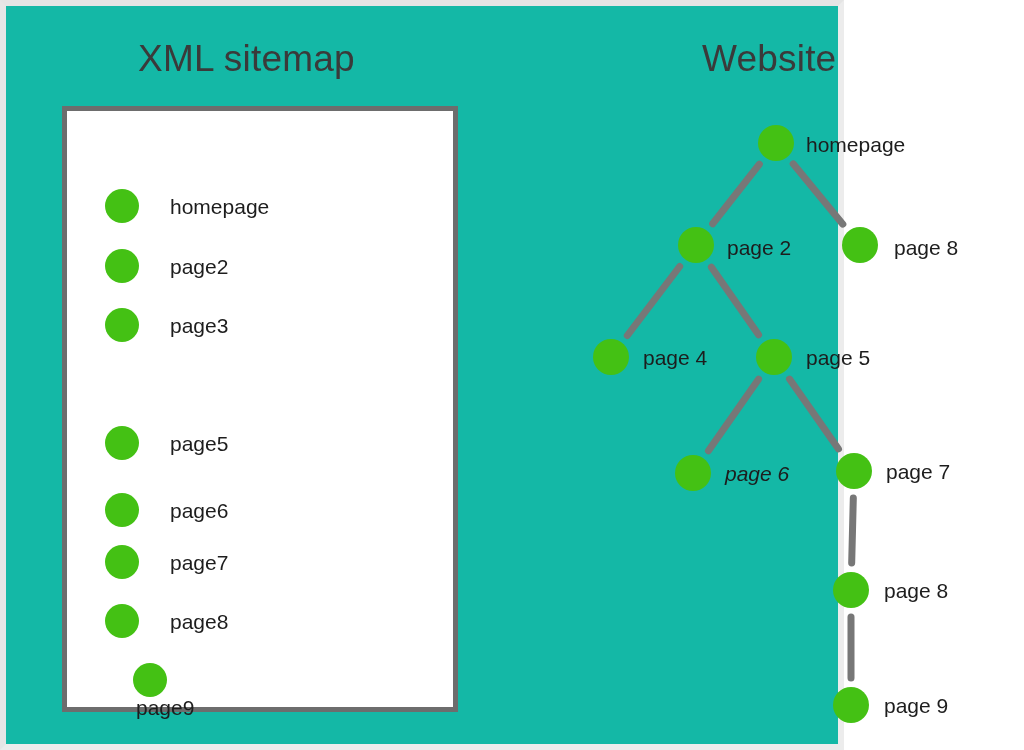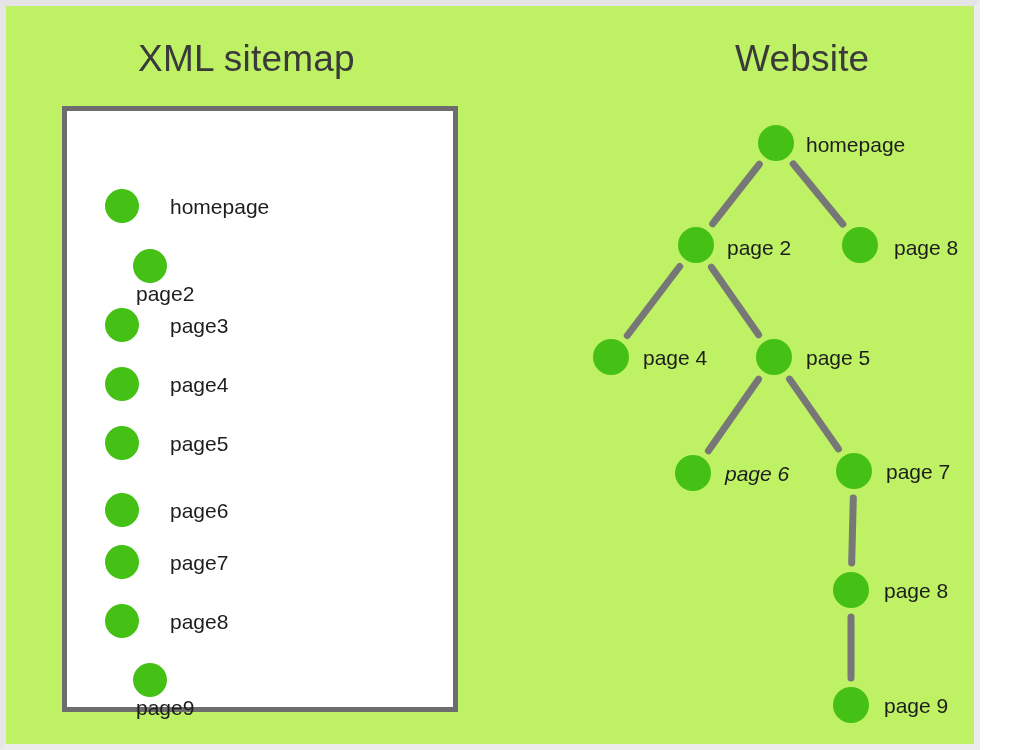--- a/index.html
+++ b/index.html
@@ -12,43 +12,43 @@
   body {
     width: 1024px;
     height: 750px;
     font-family: "Liberation Sans", sans-serif;
     overflow: hidden;
   }
 
   
   #canvas {
     position: relative;
-    width: 980px;
-    height: 750px;
-    background: #bef264;
+    width: 844px;
+    height: 750px;
+    background: #14b8a6;
     border: 6px solid #e9e9e9;
     border-top-color: #e4e4e4;
     border-left-color: #e6e6e6;
     border-right-color: #ececec;
     border-bottom-color: #ececec;
     padding-left: 12px;
   }
 
   
   .panel-title {
     position: absolute;
     font-size: 37px;
     font-weight: 400;
     color: #3a3a3a;
     letter-spacing: 0.2px;
     white-space: nowrap;
     line-height: 1;
   }
   #title-sitemap { left: 132px; top: 34px; }
-  #title-website { left: 696px; top: 34px; margin-left: 33px; }
+  #title-website { left: 696px; top: 34px; }
 
   
   #sitemap-box {
     position: absolute;
     left: 56px;
     top: 100px;
     width: 396px;
     height: 606px;
     background: #ffffff;
     border: 5px solid #6d6d6d;
@@ -127,31 +127,27 @@
 <div id="canvas">
 
   <div class="panel-title" id="title-sitemap">XML sitemap</div>
 
   <div id="sitemap-box">
     <ul id="sitemap-list">
         <li class="sitemap-item" style="top: 78px;">
           <span class="sitemap-dot" style="background: rgb(68, 193, 20);"></span>
           <span class="sitemap-label" style="color: rgb(29, 29, 29);">homepage</span>
         </li>
-        <li class="sitemap-item" style="top: 138px; flex-direction: column;">
+        <li class="sitemap-item" style="top: 138px;">
           <span class="sitemap-dot" style="background: rgb(68, 193, 20);"></span>
           <span class="sitemap-label" style="color: rgb(29, 29, 29);">page2</span>
         </li>
         <li class="sitemap-item" style="top: 197px;">
           <span class="sitemap-dot" style="background: rgb(68, 193, 20);"></span>
           <span class="sitemap-label" style="color: rgb(29, 29, 29);">page3</span>
-        </li>
-        <li class="sitemap-item" style="top: 256px;">
-          <span class="sitemap-dot" style="background: rgb(68, 193, 20);"></span>
-          <span class="sitemap-label" style="color: rgb(29, 29, 29);">page4</span>
         </li>
         <li class="sitemap-item" style="top: 315px;">
           <span class="sitemap-dot" style="background: rgb(68, 193, 20);"></span>
           <span class="sitemap-label" style="color: rgb(29, 29, 29);">page5</span>
         </li>
         <li class="sitemap-item" style="top: 382px;">
           <span class="sitemap-dot" style="background: rgb(68, 193, 20);"></span>
           <span class="sitemap-label" style="color: rgb(29, 29, 29);">page6</span>
         </li>
         <li class="sitemap-item" style="top: 434px;">

